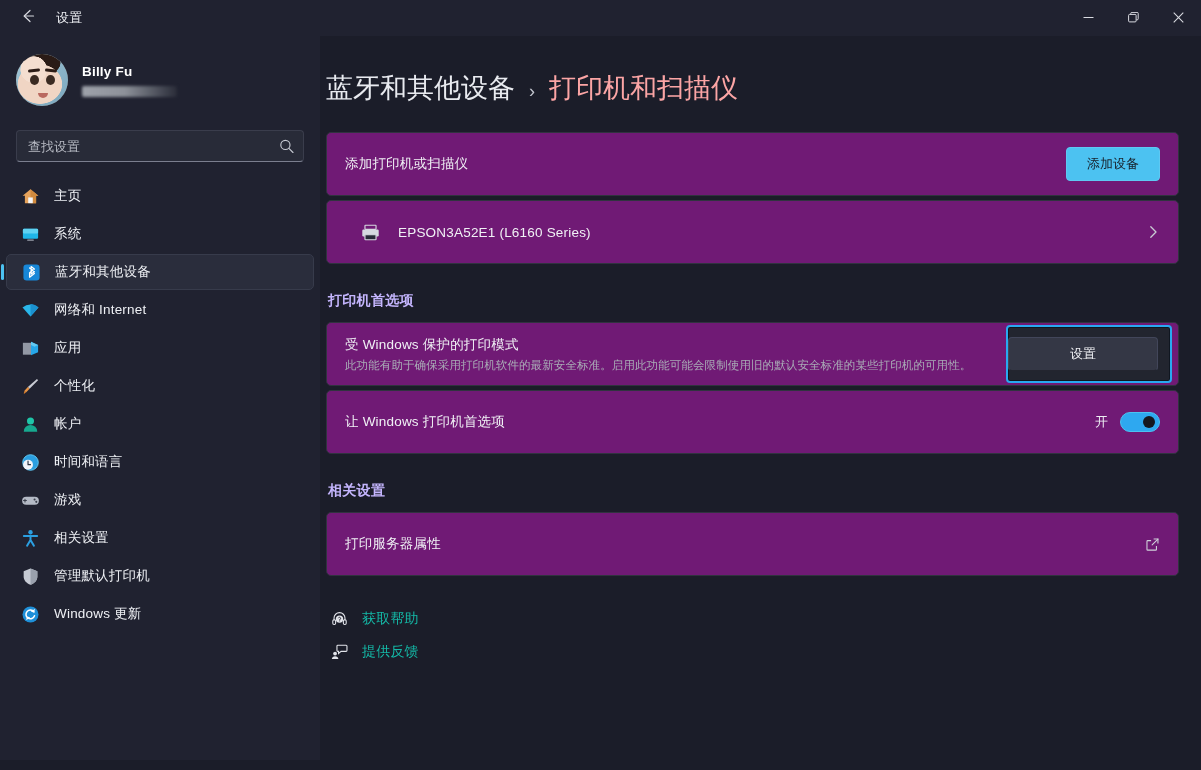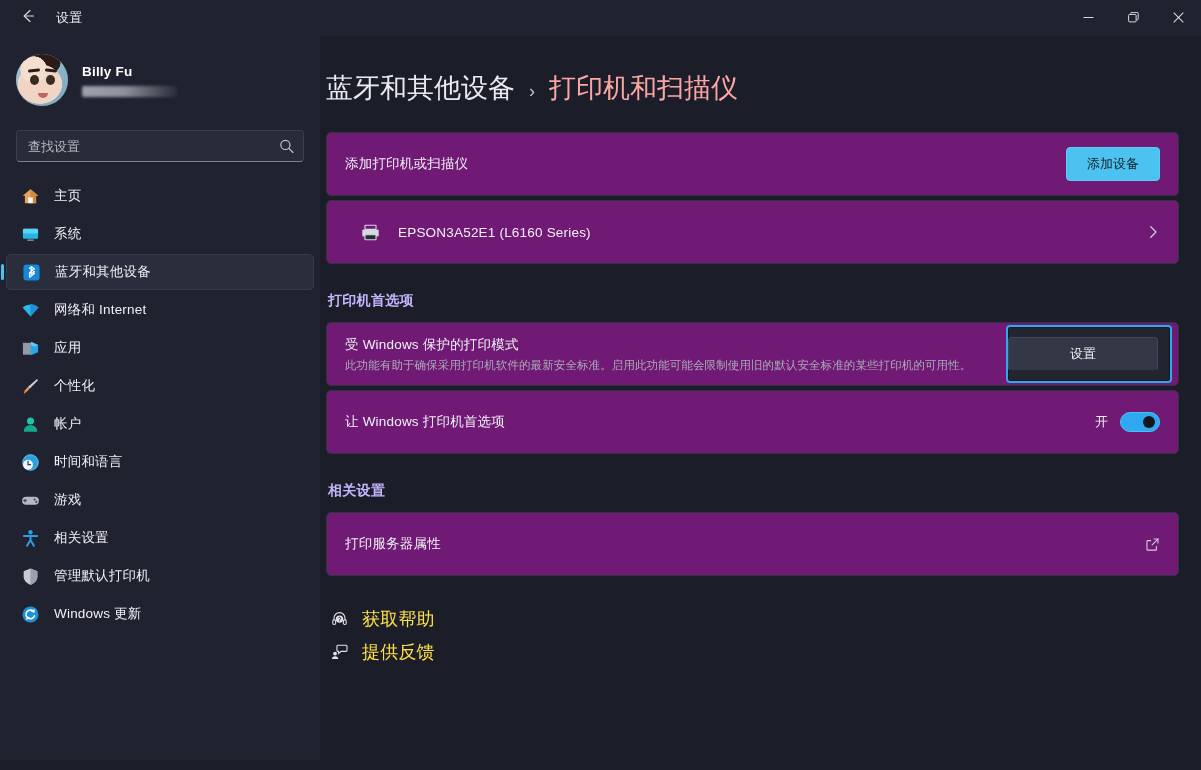--- a/index.html
+++ b/index.html
@@ -185,21 +185,21 @@
   .toggle.off { background: transparent; border: 1px solid #9b9fab; }
   .knob { position: absolute; top: 50%; transform: translateY(-50%); border-radius: 50%; }
   .toggle.on .knob { right: 4px; width: 12px; height: 12px; background: #15171f; }
   .toggle.off .knob { left: 4px; width: 12px; height: 12px; background: #cfd2da; }
 
   .ext-icon { color: #cfd2da; display: flex; }
 
   .links { margin-top: 26px; padding-left: 4px; }
   .link-row { display: flex; align-items: center; gap: 14px; height: 33px; }
   .link-icon { width: 18px; flex: 0 0 18px; display: flex; align-items: center; justify-content: center; color: #e2e4ea; }
-  .link-text { font-size: 18px; color: #fde047; letter-spacing: .2px; }
+  .link-text { font-size: 14px; color: #14b8a6; letter-spacing: .2px; }
 
   .bottom-strip { position: absolute; left: 0; bottom: 0; width: 1201px; height: 10px; background: #1b1d29; }
 </style>
 </head>
 <body>
 
 <div id="app">
 
   <div class="titlebar">
     <div class="back-btn">

